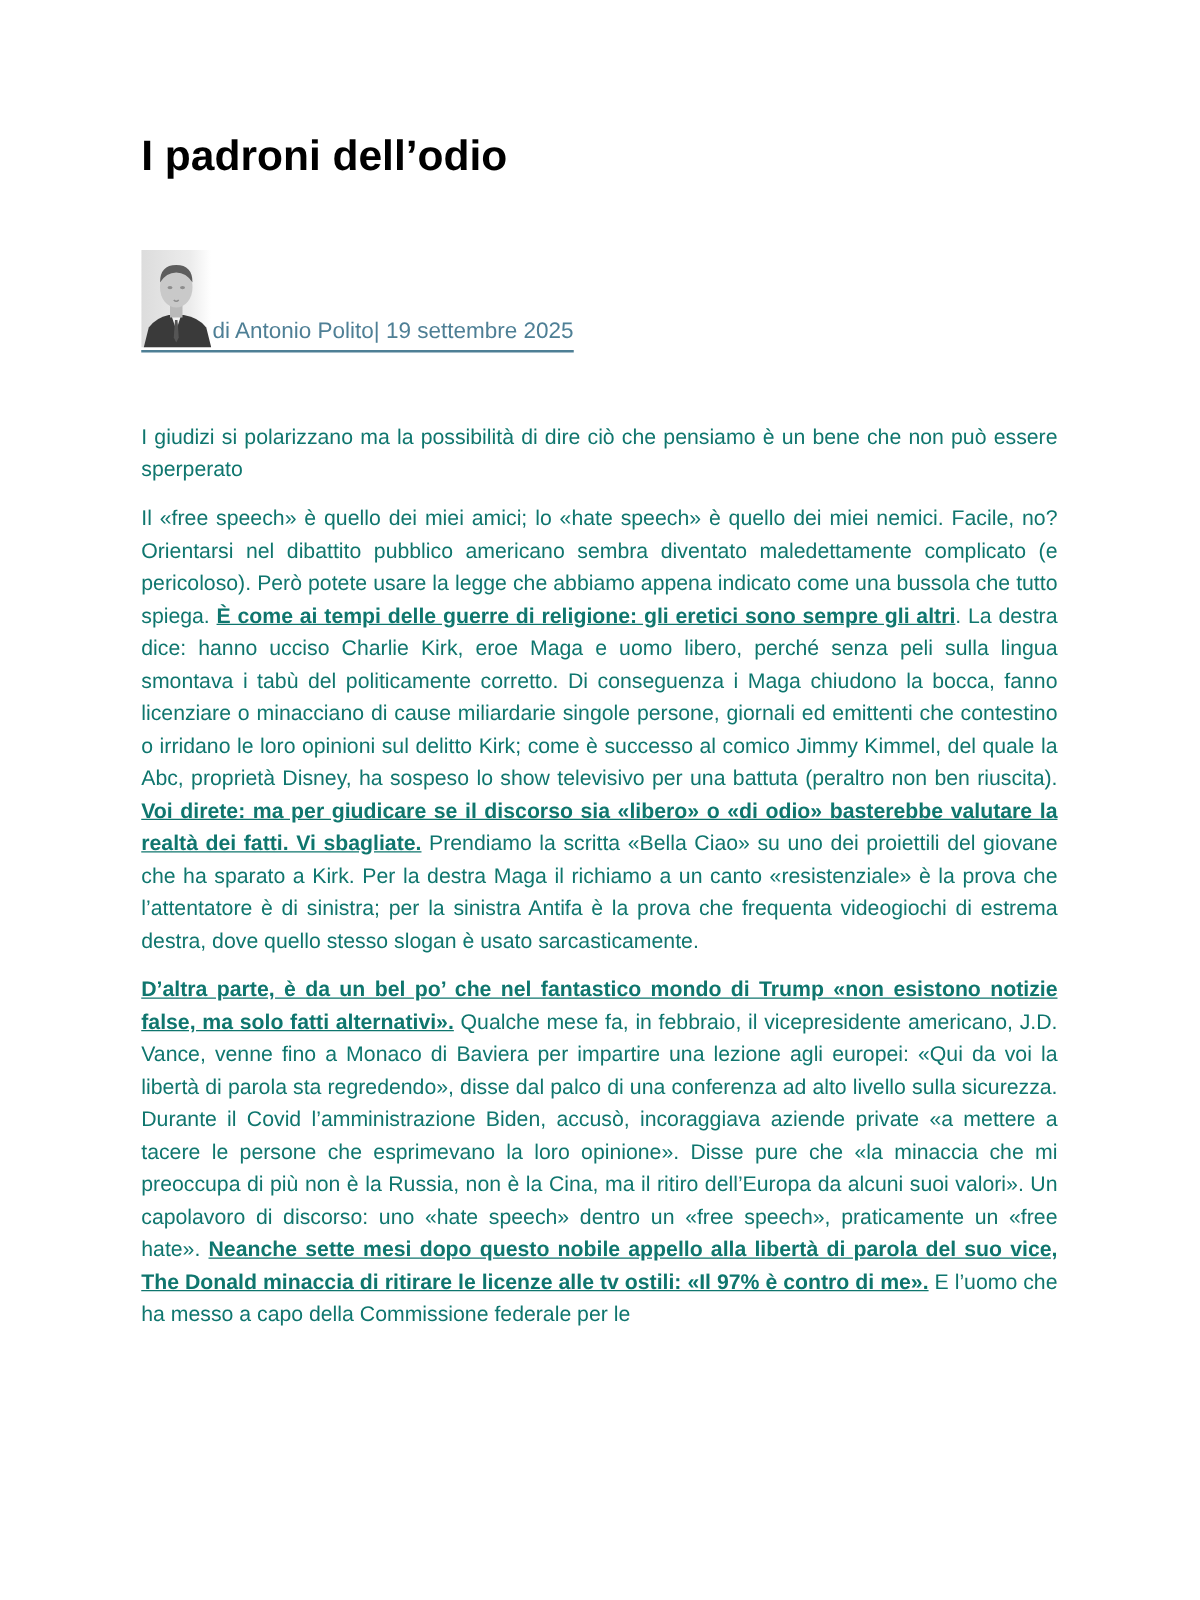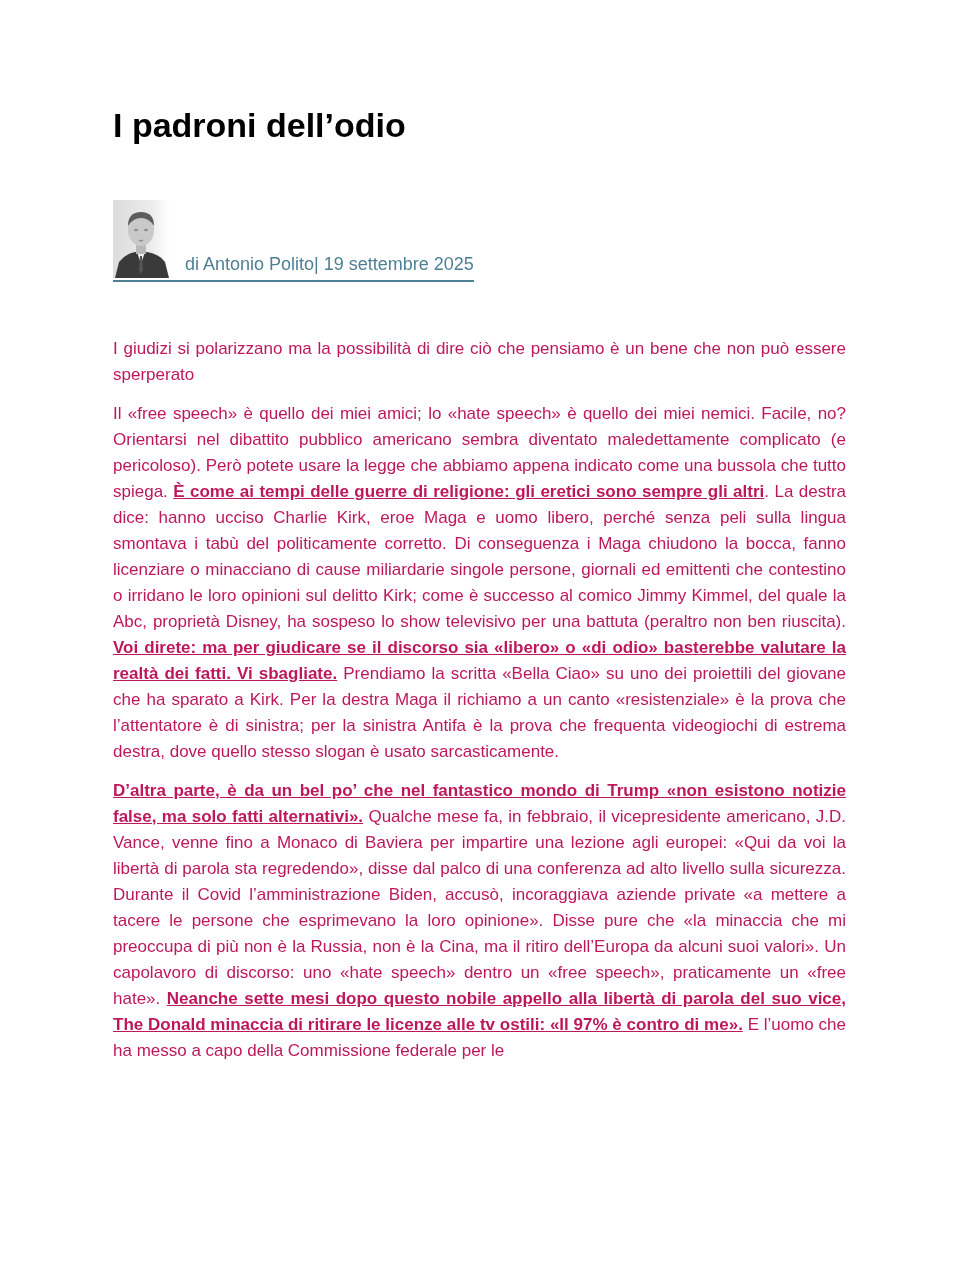--- a/index.html
+++ b/index.html
@@ -29,21 +29,21 @@
     color: #000000;
     letter-spacing: 0px;
   }
   .byline-row {
     margin-top: 52px;
     display: block;
   }
   .byline-link {
     display: inline-flex;
     align-items: flex-end;
-    gap: 16px;
+    gap: 1px;
     border-bottom: 2px solid #4e7f95;
     padding-bottom: 2px;
     text-decoration: none;
     cursor: pointer;
   }
   .author-photo {
     width: 56px;
     height: 78px;
     display: block;
     flex: 0 0 auto;
@@ -55,21 +55,21 @@
     padding-bottom: 2px;
     white-space: nowrap;
   }
   .article-body {
     margin-top: 54px;
   }
   .article-body p {
     font-size: 17px;
     line-height: 26px;
     text-align: justify;
-    color: #be185d;
+    color: #0f766e;
     margin: 0 0 13px 0;
   }
   .article-body p span.b {
     font-weight: bold;
     text-decoration: underline;
   }
 </style>
 </head>
 <body>
 

